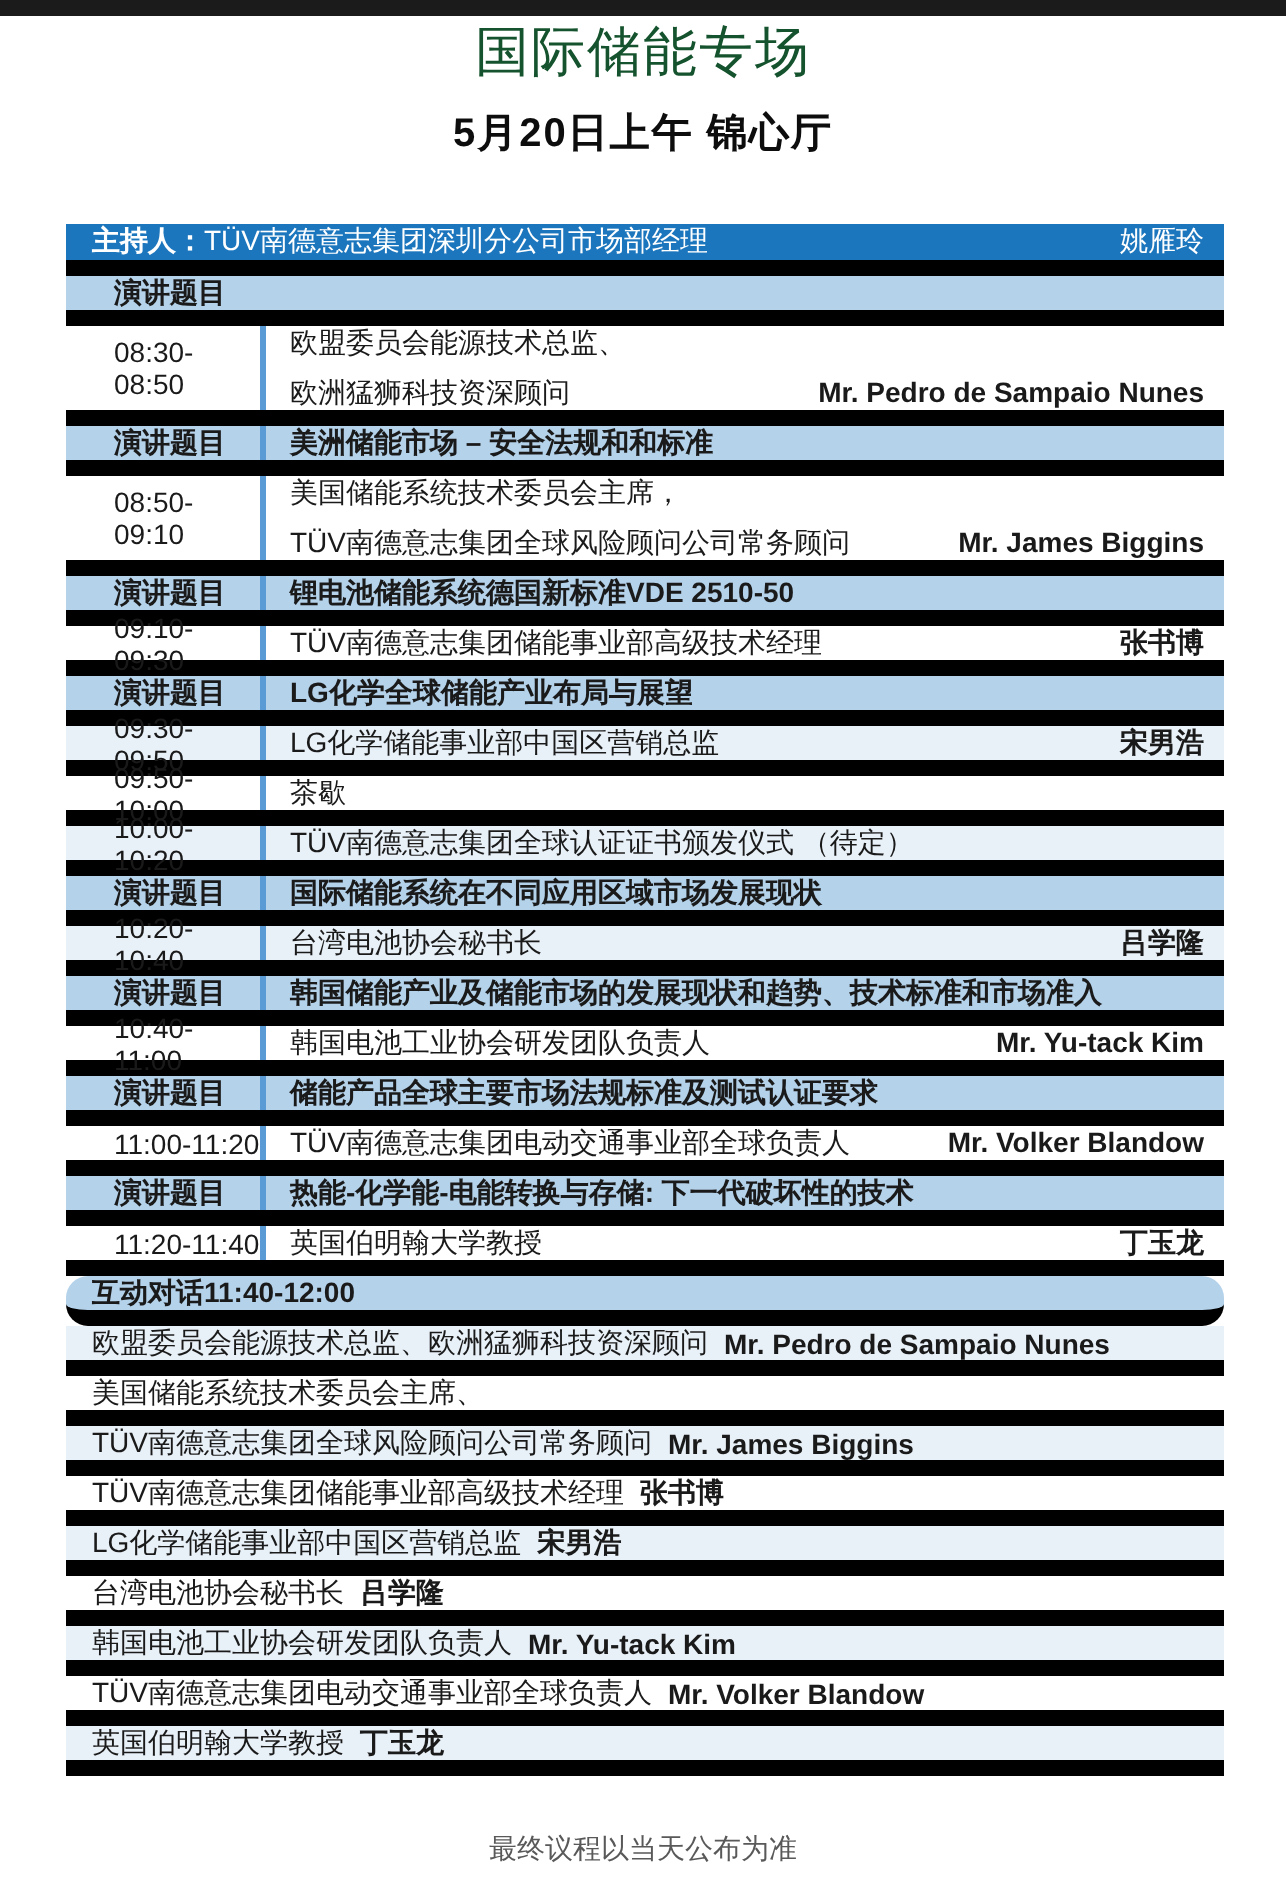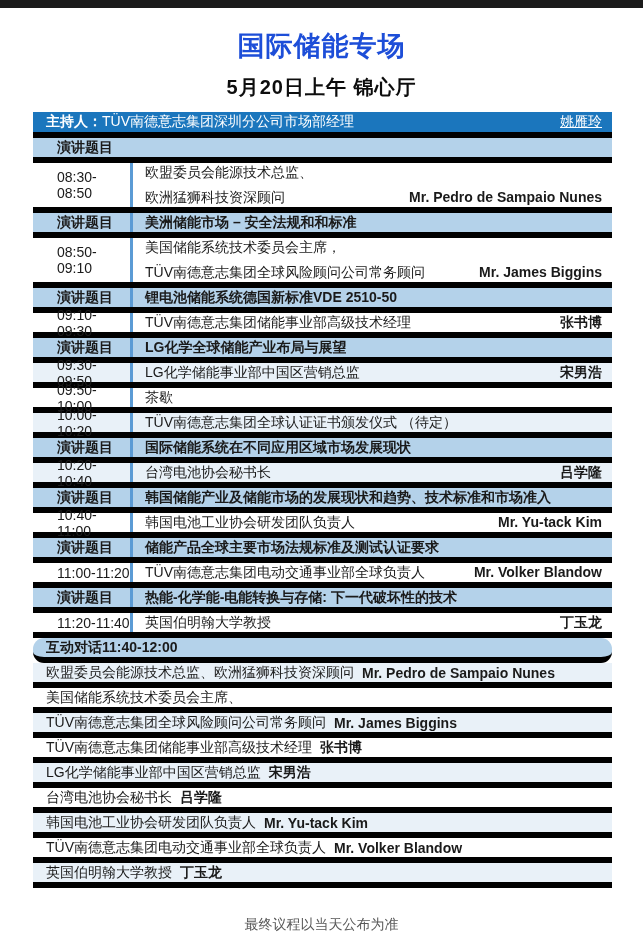--- a/index.html
+++ b/index.html
@@ -4,38 +4,38 @@
 <style>
   html,body{margin:0;padding:0;}
   body{
     width:643px;height:948px;overflow:hidden;position:relative;
     background:#ffffff;color:#1a1a1a;
     font-family:"Liberation Sans","DejaVu Sans",sans-serif;
     -webkit-font-smoothing:antialiased;
   }
   .topbar{height:8px;width:100%;background:#1b1b1b;}
   .page-title{
-    margin-top:22px;text-align:center;font-size:27px;font-weight:bold;
-    color:#1d4ed8;letter-spacing:1px;line-height:32px;
+    margin-top:2px;text-align:center;font-size:27px;font-weight:normal;
+    color:#14532d;letter-spacing:1px;line-height:32px;
   }
   .page-subtitle{
     margin-top:13px;text-align:center;font-size:20px;font-weight:bold;
     color:#0d0d0d;letter-spacing:1px;line-height:24px;
   }
   .agenda{
     position:absolute;left:33px;top:112px;width:579px;font-size:14px;
   }
-  .row{box-sizing:border-box;display:flex;align-items:stretch;border-bottom:6px solid #000000;}
+  .row{box-sizing:border-box;display:flex;align-items:stretch;border-bottom:8px solid #000000;}
   .moderator-row{
     height:26px;background:#1b76bd;color:#ffffff;align-items:center;
     padding:0 10px 0 13px;
   }
   .moderator-row .mod-label{font-weight:bold;white-space:pre;}
   .moderator-row .mod-role{flex:1;}
-  .moderator-row .mod-name{text-align:center;text-decoration:underline;}
+  .moderator-row .mod-name{text-align:center;}
   .topic-row{height:25px;background:#b4d2ea;}
   .slot-row{height:25px;background:#ffffff;}
   .slot-row.two-line{height:50px;}
   .slot-row.tint{background:#e9f1f8;}
   .col1{
     width:97px;flex:0 0 97px;display:flex;align-items:center;
     padding-left:24px;box-sizing:border-box;
   }
   .col2{
     flex:1;border-left:3px solid #5b9bd5;display:flex;flex-direction:column;

